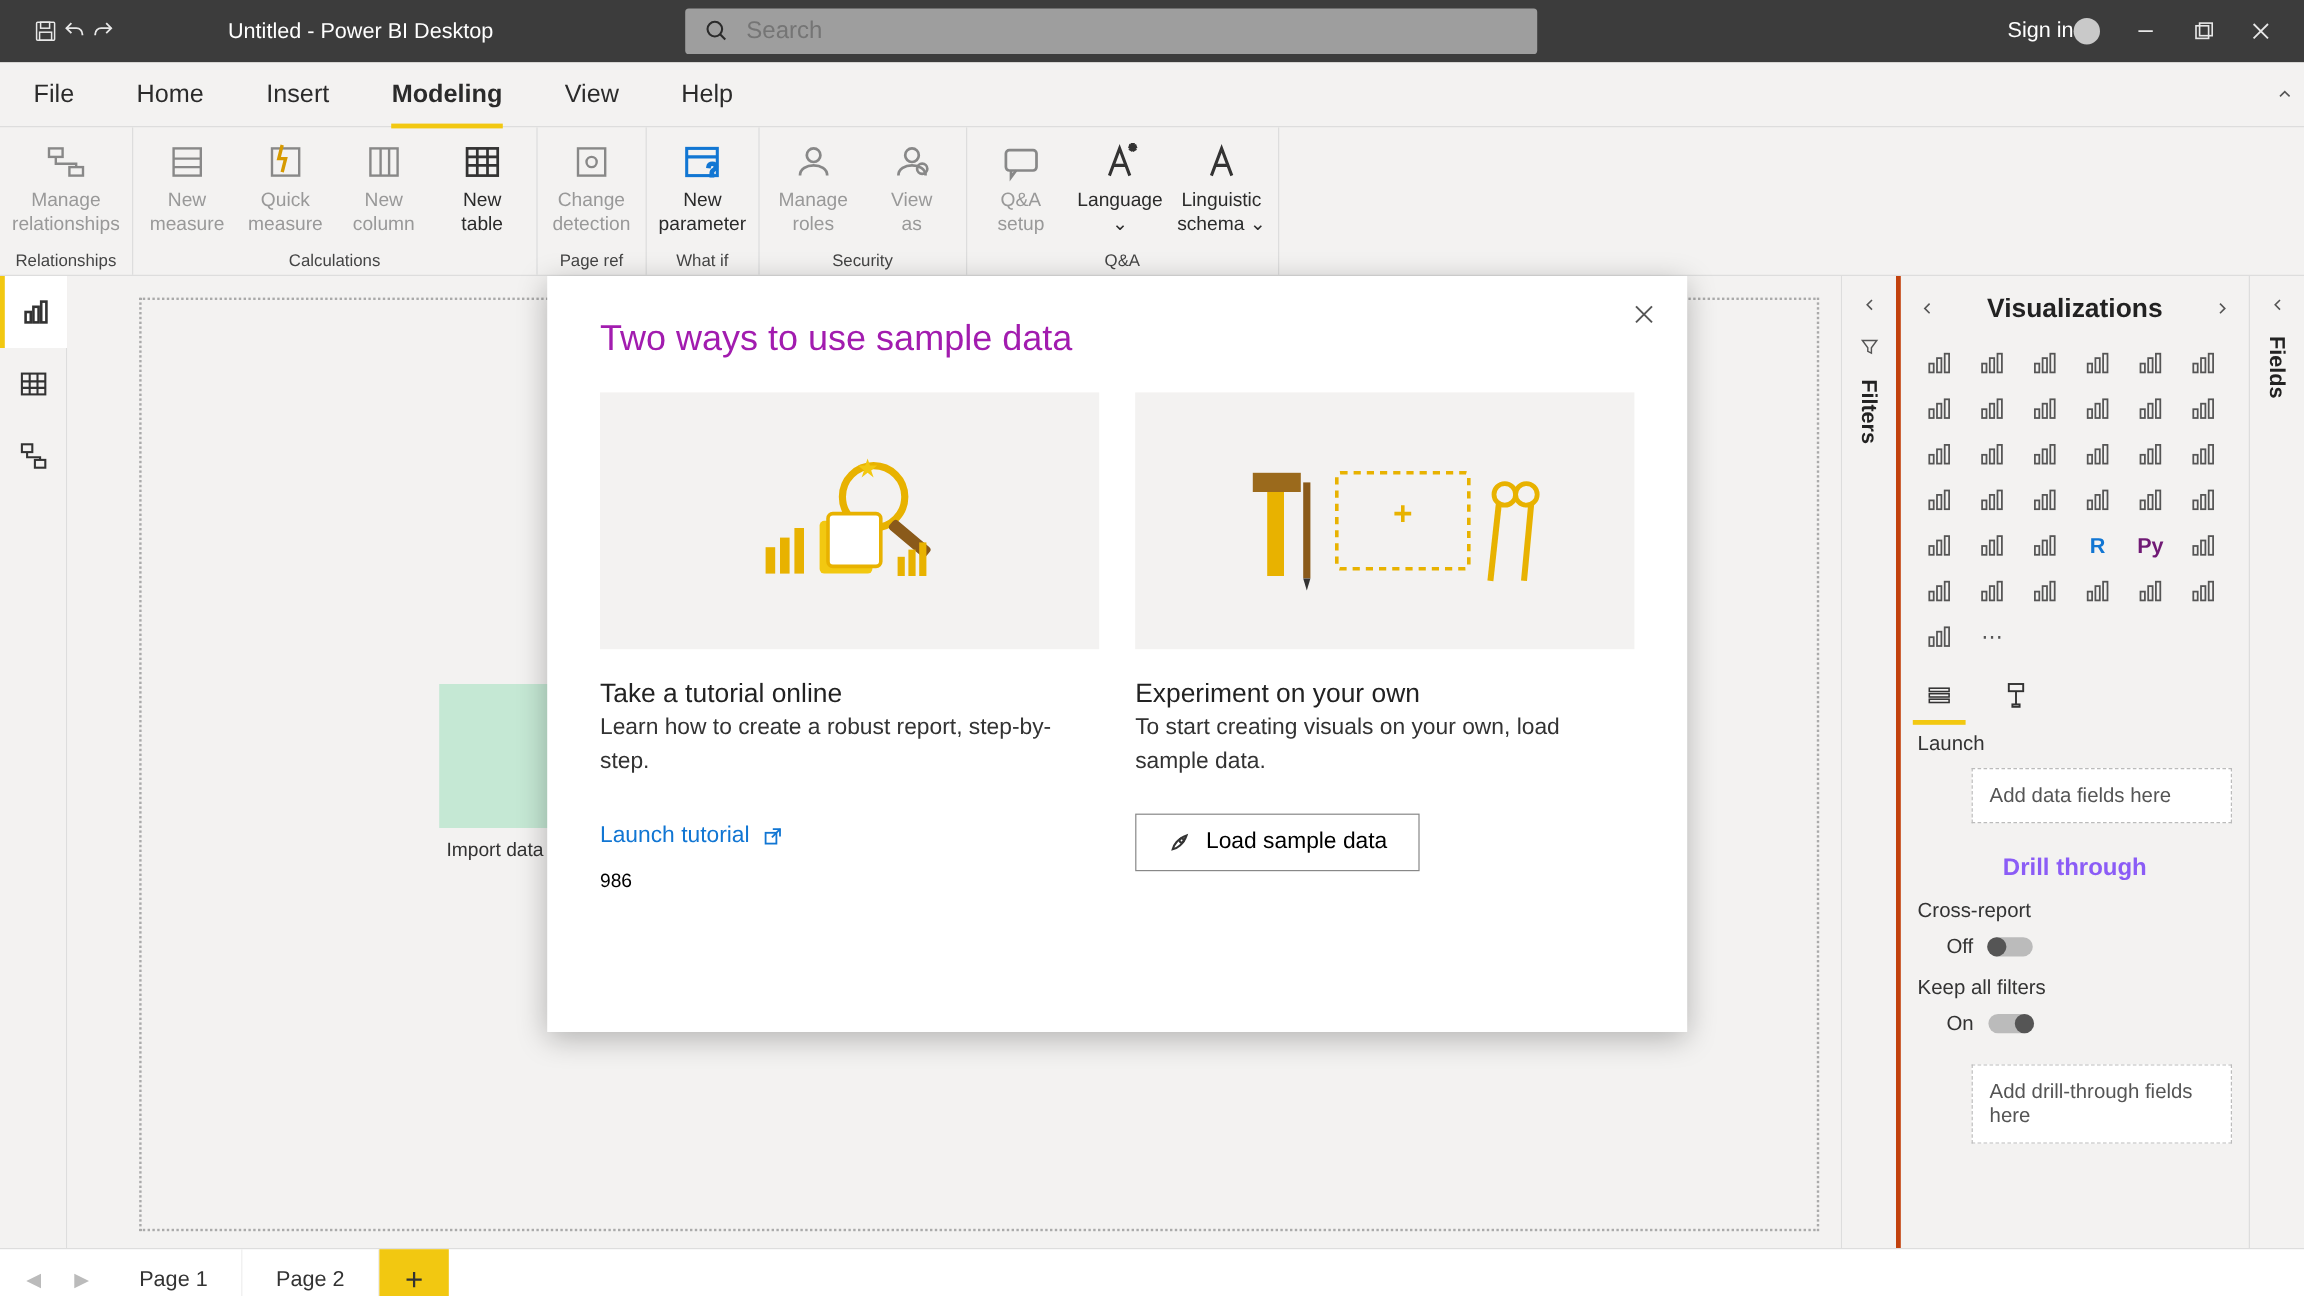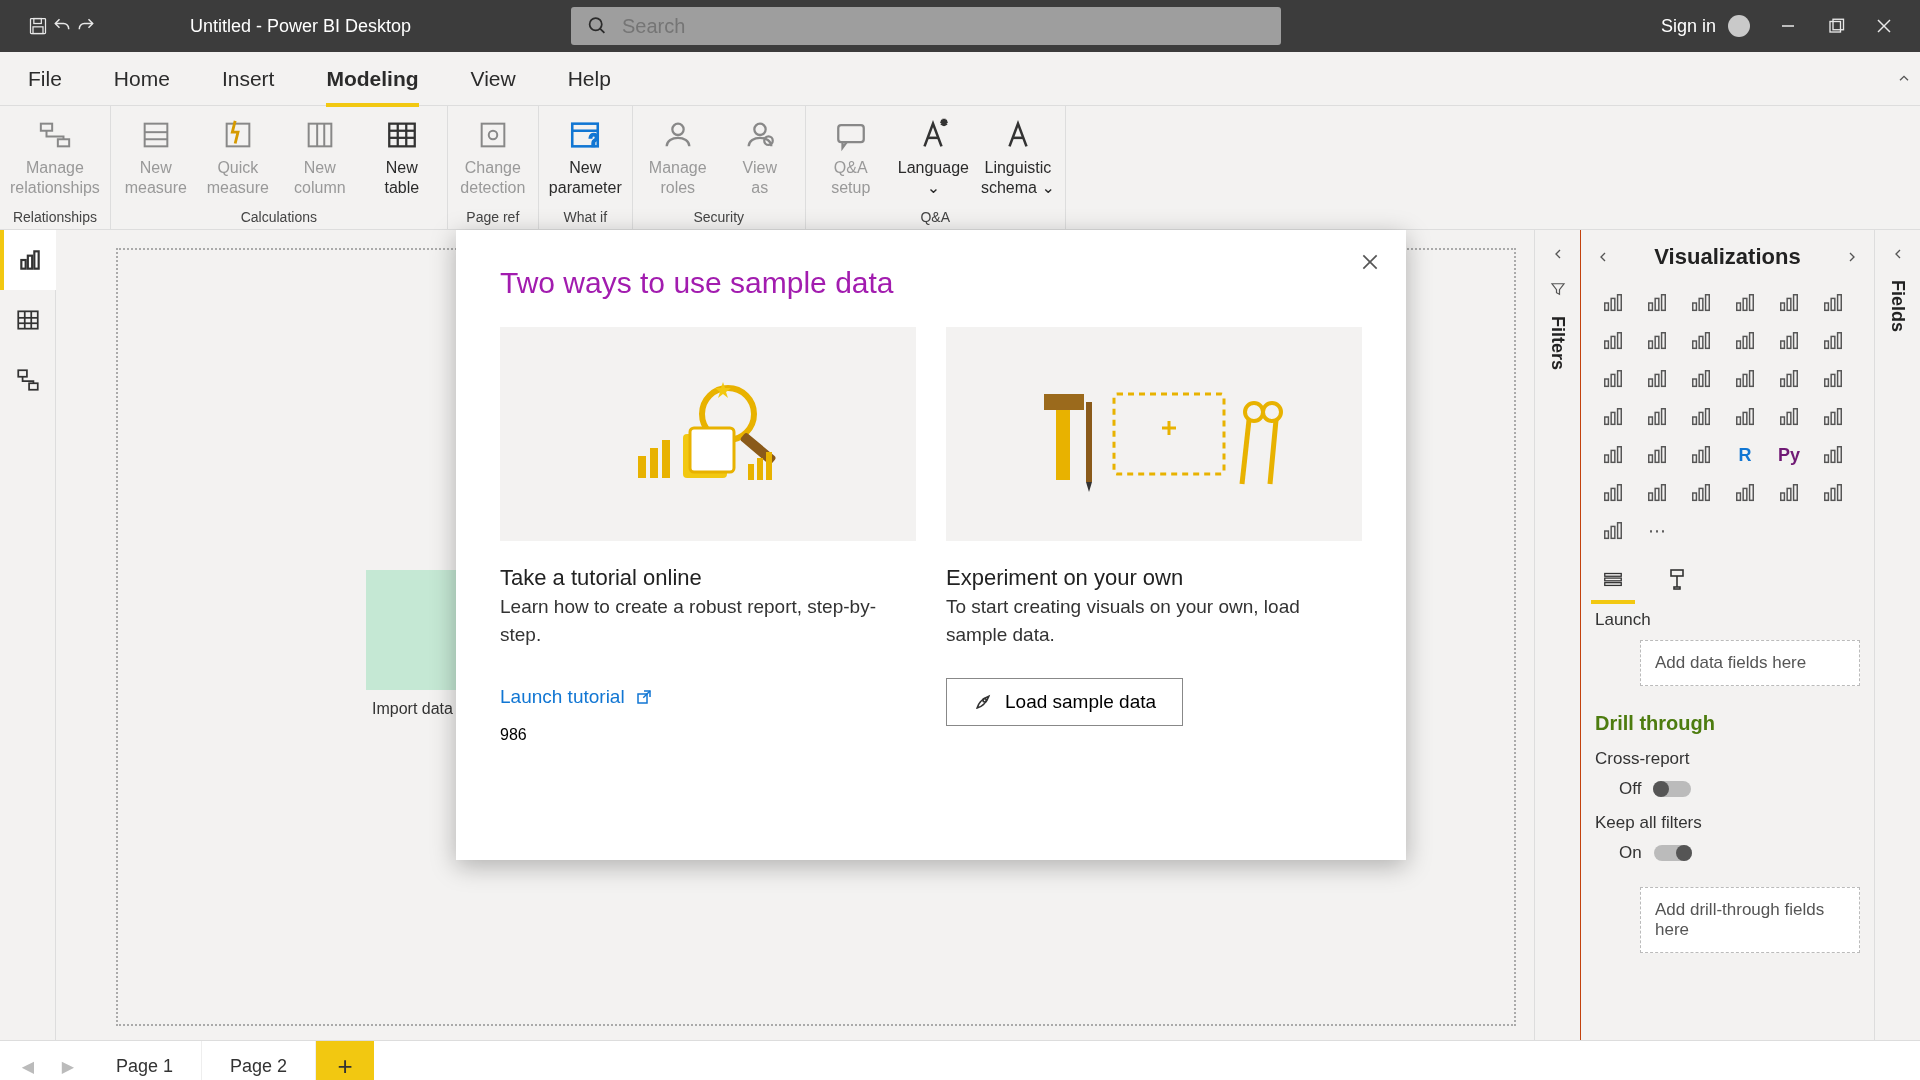--- a/index.html
+++ b/index.html
@@ -6,21 +6,21 @@
   html, body { width: 1920px; height: 1080px; overflow: hidden; background: #f3f2f1; }
   
   
   .titlebar { height: 52px; background: #3c3c3c; color: #fff; display: flex; align-items: center; font-size: 18px; }
   .title-left { display: flex; align-items: center; gap: 4px; padding-left: 28px; }
   .title-icon { width: 20px; height: 20px; display:flex; align-items:center; justify-content:center; color: #e8e8e8; cursor:pointer; }
   .title-name { margin-left: 90px; }
   .title-search { margin-left: 160px; flex: 0 0 710px; height: 38px; background: #9e9e9e; border-radius: 3px; display: flex; align-items: center; padding: 0 16px; gap: 14px; color: #2b2b2b; }
   .title-search input { background: transparent; border: none; outline: none; font-size: 20px; color: #2b2b2b; width: 100%; }
   .title-right { margin-left: auto; display: flex; align-items: center; gap: 28px; padding-right: 26px; }
-  .signin { display:flex; align-items:center; gap:12px; }
+  .signin { display:flex; }
   .avatar-circle { width: 22px; height: 22px; border-radius: 50%; background: #c9c9c9; }
   
   
   .menubar { height: 54px; background: #f3f2f1; display: flex; align-items: center; padding-left: 28px; gap: 52px; font-size: 21px; color: #2b2b2b; border-bottom: 1px solid #ddd; position:relative; }
   .menu-tab { cursor: pointer; height:54px; display:flex; align-items:center; }
   .menu-tab.active { font-weight: 600; position: relative; }
   .menu-tab.active::after { content:""; position:absolute; bottom:-1px; left:0; right:0; height:4px; background:#f2c811; }
   .panel-collapse { position:absolute; right:8px; top:50%; transform:translateY(-50%); cursor:pointer; color:#555; font-size:18px; }
   
   
@@ -55,32 +55,32 @@
   .col-head { font-size:22px; font-weight:500; margin-top:24px; color:#222; }
   .col-body { font-size:19px; color:#333; margin-top:2px; line-height:1.45; }
   .link-btn { color:#1176d3; font-size:19px; margin-top:38px; display:inline-flex; align-items:center; gap:10px; cursor:pointer; }
   .outline-btn { margin-top:30px; border:1px solid #888; background:#fff; padding:12px 26px; font-size:19px; display:inline-flex; align-items:center; gap:12px; cursor:pointer; }
   
   
   .filters-pane { width: 46px; background:#f3f2f1; border-left:1px solid #ddd; display:flex; flex-direction:column; align-items:center; padding-top:16px; gap:18px; }
   .vtext { writing-mode: vertical-rl; font-size:18px; font-weight:600; color:#222; }
   
   
-  .viz-pane { width: 294px; background:#f3f2f1; border-left:1px solid #c2410c; padding: 14px 14px 20px 14px; overflow:hidden; }
+  .viz-pane { width: 294px; background:#f3f2f1; border-left:4px solid #c2410c; padding: 14px 14px 20px 14px; overflow:hidden; }
   .pane-head { display:flex; align-items:center; justify-content:space-between; margin-bottom:18px; }
   .pane-title { font-size:22px; font-weight:600; color:#222; }
   .chev { font-size:18px; color:#555; cursor:pointer; }
   .viz-grid { display:grid; grid-template-columns: repeat(6, 36px); gap: 8px 8px; margin-bottom:18px; }
   .viz-cell { width:36px; height:30px; display:flex; align-items:center; justify-content:center; cursor:pointer; color:#555; }
   .field-tabs { display:flex; gap:28px; border-bottom: none; margin-bottom:16px; }
   .field-tab { width:36px; height:30px; display:flex; align-items:center; justify-content:center; cursor:pointer; position:relative;}
   .field-tab.active::after { content:""; position:absolute; bottom:-10px; left:-4px; right:-4px; height:4px; background:#f2c811; }
   .section-label { font-size:17px; color:#333; margin:14px 0 10px 0; }
   .drop-field { border:1px dashed #bbb; padding:12px 14px; font-size:17px; color:#555; background:#fff;margin-left:45px; }
-  .drill-head { font-size:20px; font-weight:600; margin-top:26px; color:#4d7c0f; }
+  .drill-head { font-size:20px; font-weight:600; margin-top:26px; color:#8b5cf6;text-align:center; }
   .toggle-row { display:flex; align-items:center; gap:12px; margin-top:10px; font-size:17px; color:#333;margin-left:24px; }
   .toggle { width:38px; height:16px; border-radius:10px; background:#bbb; position:relative; cursor:pointer; }
   .toggle .knob { width:16px; height:16px; border-radius:50%; background:#555; position:absolute; top:0; }
   .toggle.off .knob { left:0; }
   .toggle.on .knob { right:0; }
   
   
   .fields-pane { width: 46px; background:#f3f2f1; border-left:1px solid #ddd; display:flex; flex-direction:column; align-items:center; padding-top:16px; gap:18px; }
   
   

